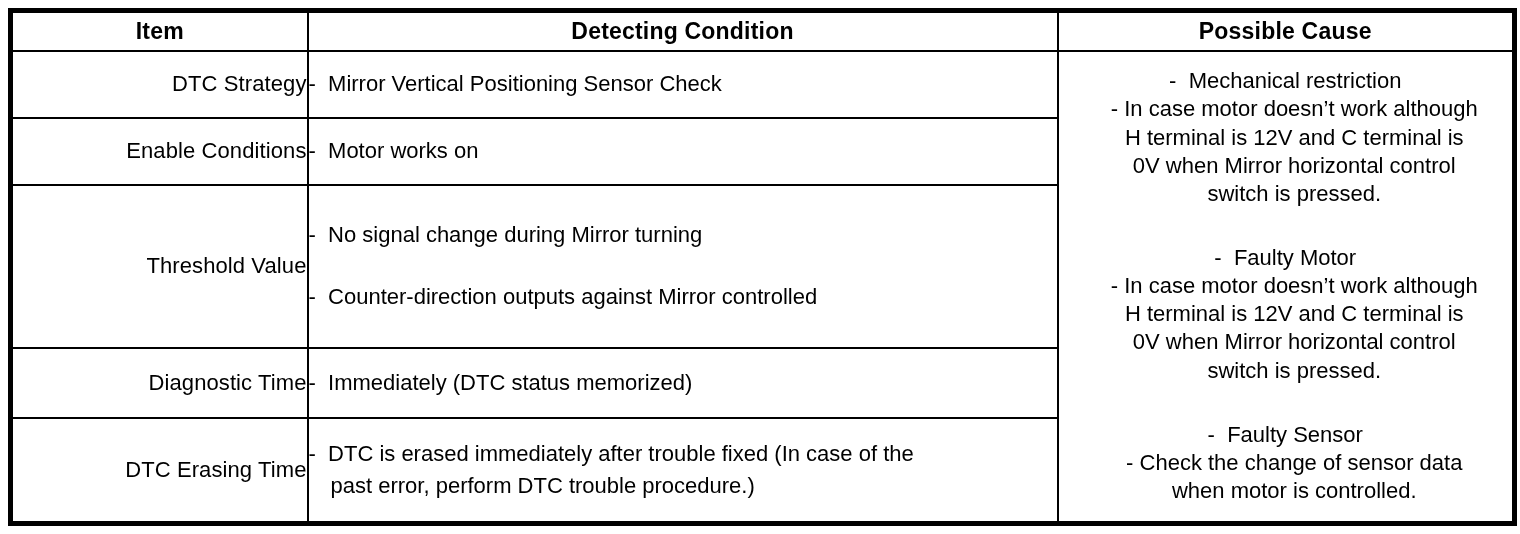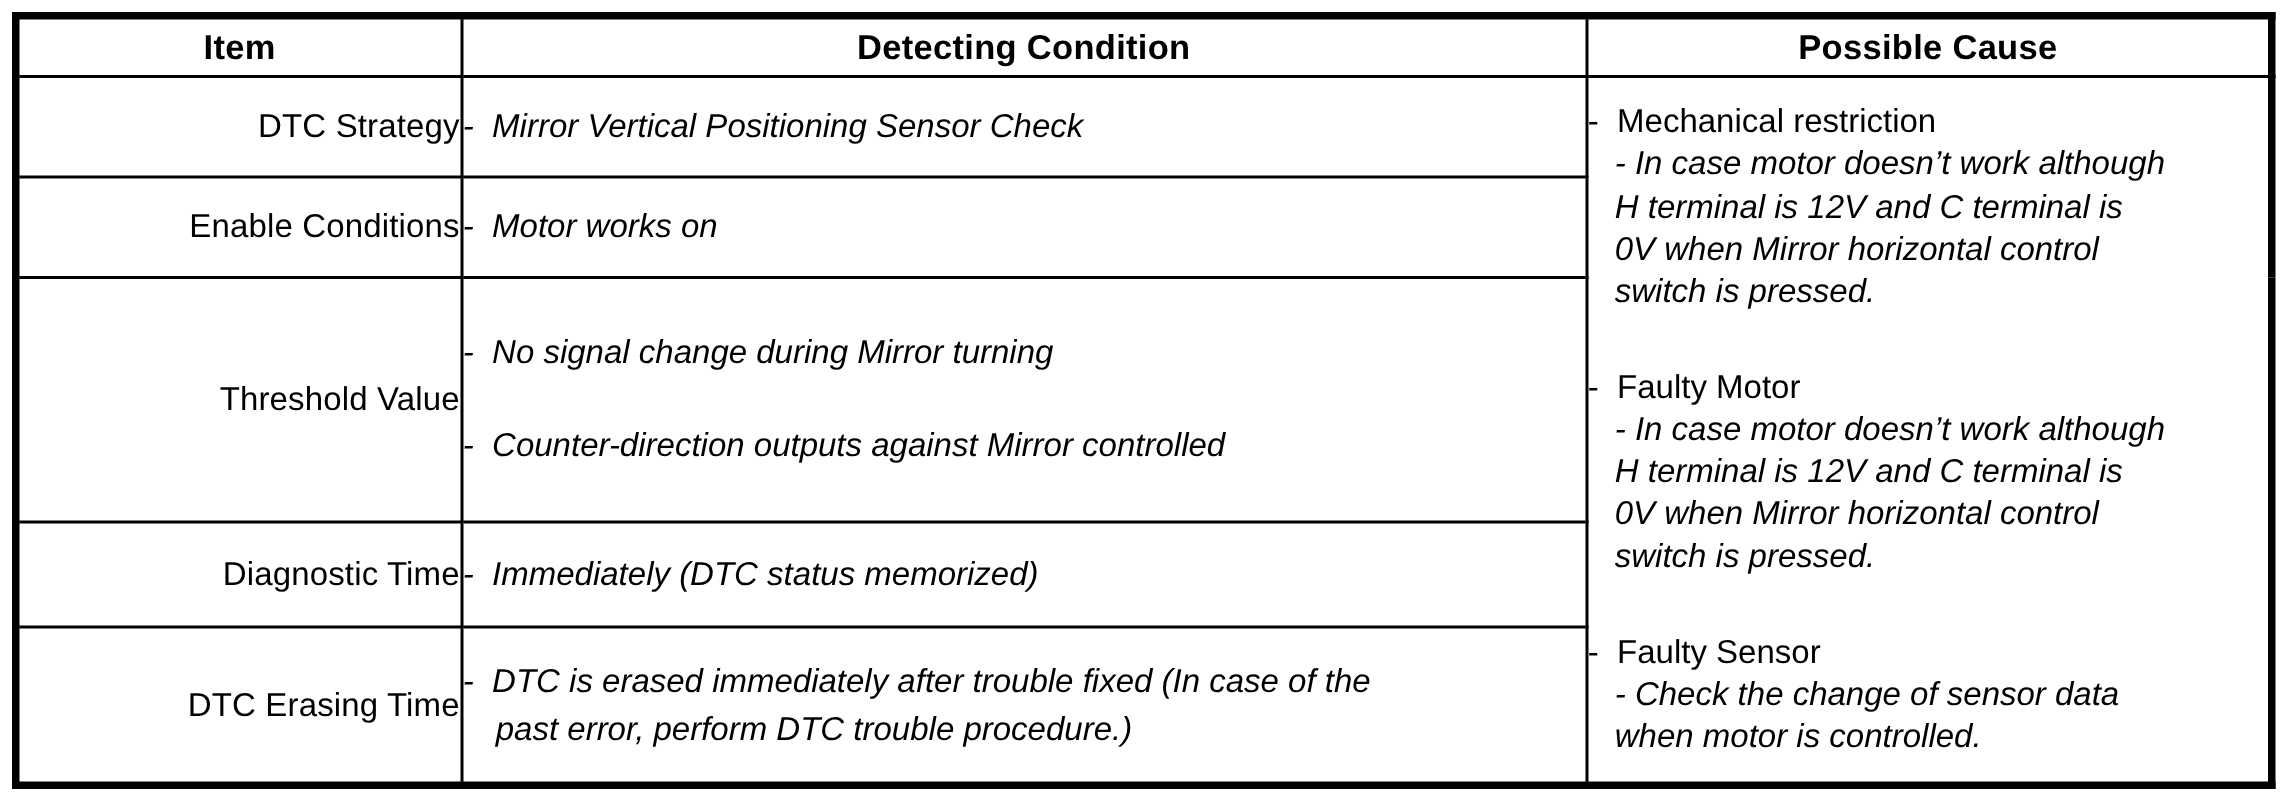--- a/index.html
+++ b/index.html
@@ -65,43 +65,41 @@
     padding: 6px 6px;
     line-height: 1.25;
   }
 
   .cond-cell {
     text-align: left;
     font-size: 22px;
     padding: 10px 8px 10px 22px;
     line-height: 1.45;
     vertical-align: middle;
-    font-style: italic;
   }
 
   .cause-cell {
     text-align: left;
     font-size: 22px;
     padding: 8px 4px 6px 10px;
     line-height: 1.28;
     vertical-align: top;
   }
 
   
   .ln { display: block; white-space: pre; }
   .ln.gap-before { margin-top: 30px; }
 
-  .cause-block { display: block; }
+  .cause-block { display: block; text-align: center; }
   .cause-block + .cause-block { margin-top: 36px; }
   .cause-head { display: block; white-space: pre; }
   .cause-sub {
     display: block;
     white-space: pre;
     padding-left: 18px;
-    font-style: italic;
   }
   .cause-sub.cont { padding-left: 18px; }
 </style>
 </head>
 <body>
 
 <div class="sheet">
 
   <table class="dtc-table">
     <colgroup>

